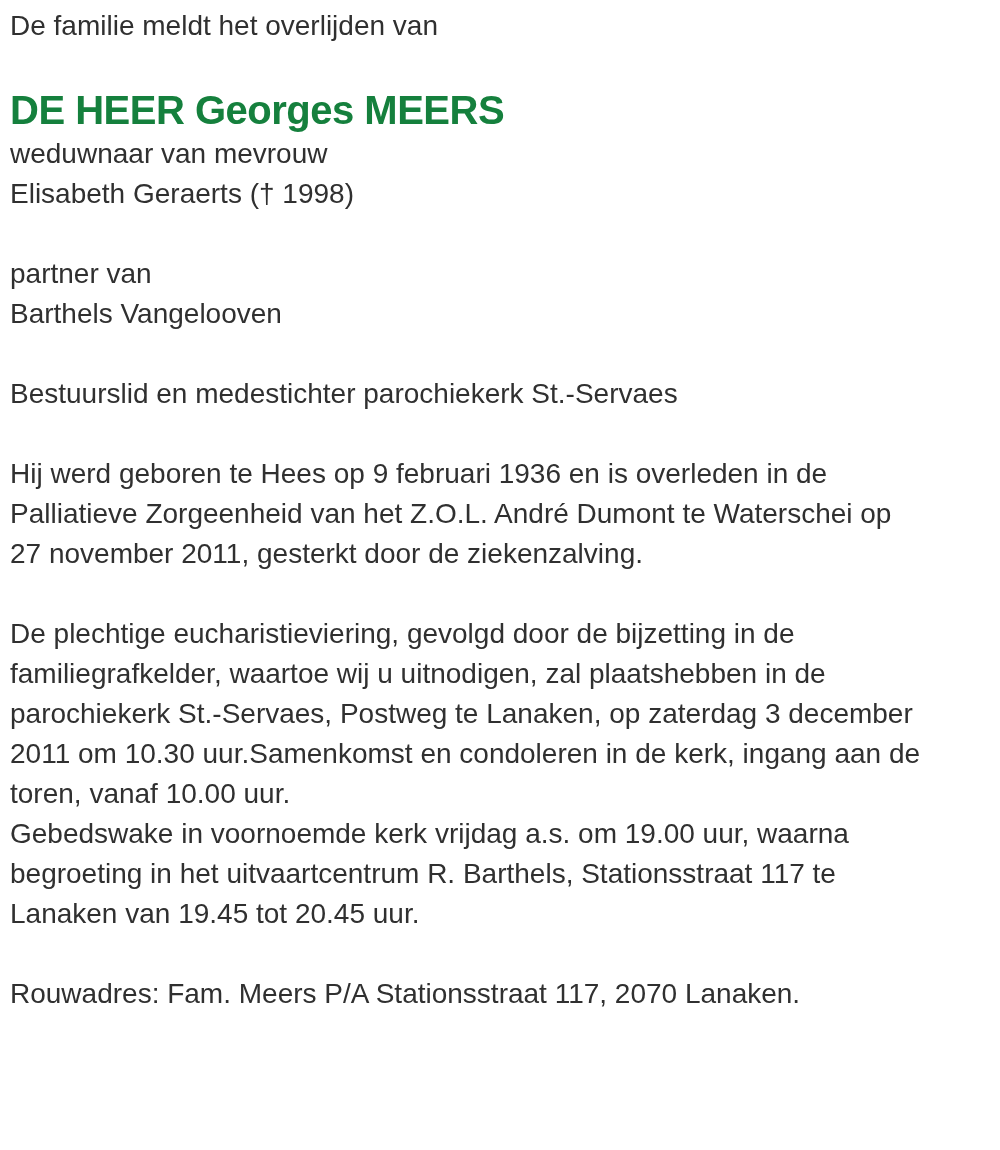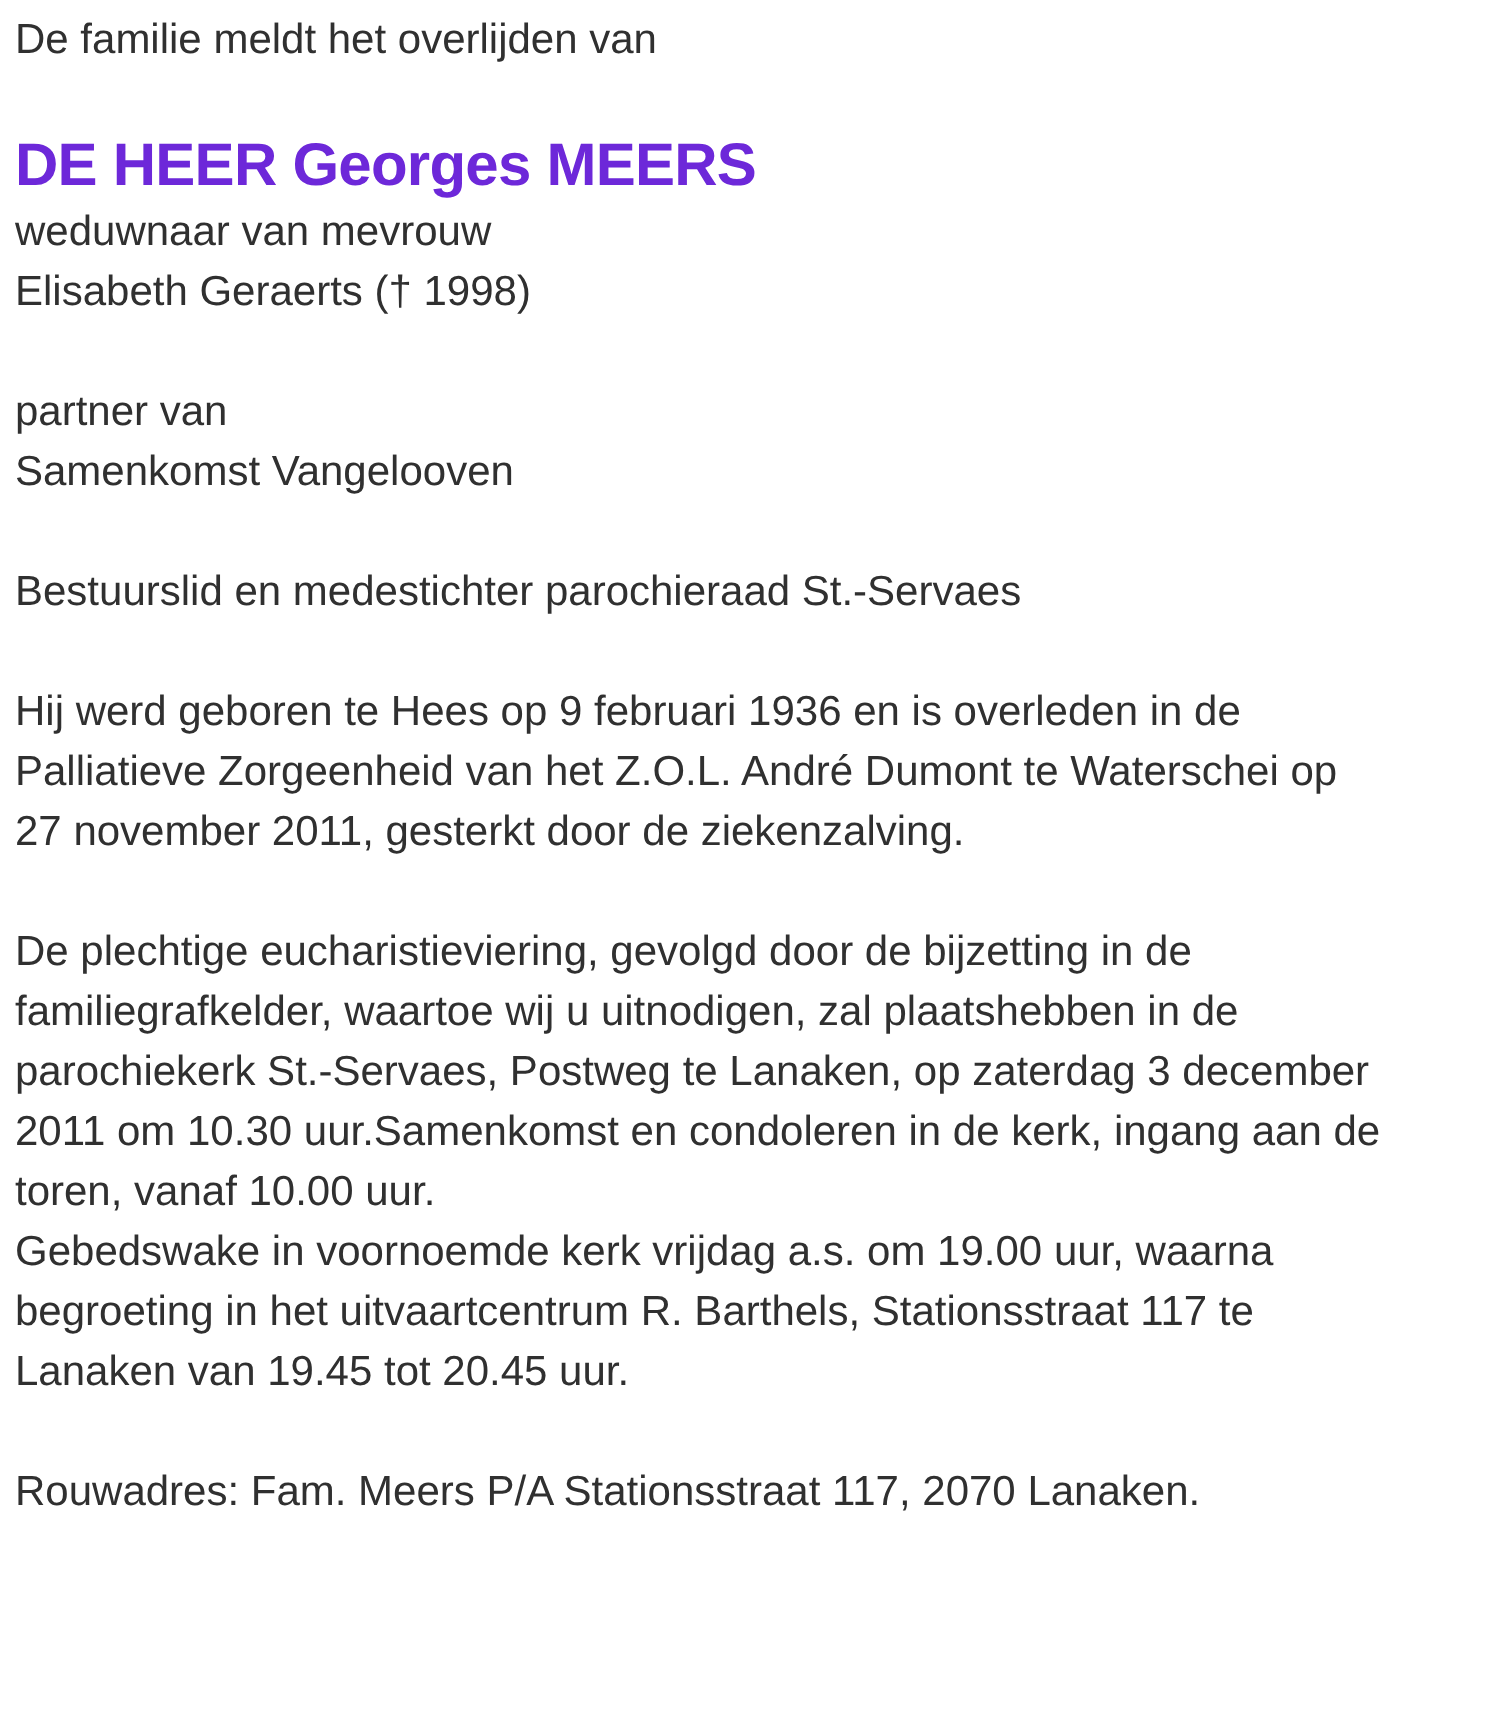--- a/index.html
+++ b/index.html
@@ -27,41 +27,41 @@
     white-space: pre-line; 
   }
   .block.last {
     margin-bottom: 0;
   }
   .deceased-name {
     margin: 0;
     font-size: 40px;
     line-height: 48px;
     font-weight: 700;
-    color: #6d28d9;
+    color: #15803d;
     white-space: pre;
     letter-spacing: -0.5px;
   }
 </style>
 </head>
 <body>
 
 <div class="doc">
 
   <p class="block">De familie meldt het overlijden van</p>
 
   <h1 class="deceased-name">DE HEER Georges MEERS</h1>
 
   <p class="block">weduwnaar van mevrouw
 Elisabeth Geraerts († 1998)</p>
 
   <p class="block">partner van
-Samenkomst Vangelooven</p>
+Barthels Vangelooven</p>
 
-  <p class="block">Bestuurslid en medestichter parochieraad St.-Servaes</p>
+  <p class="block">Bestuurslid en medestichter parochiekerk St.-Servaes</p>
 
   <p class="block">Hij werd geboren te Hees op 9 februari 1936 en is overleden in de
 Palliatieve Zorgeenheid van het Z.O.L. André Dumont te Waterschei op
 27 november 2011, gesterkt door de ziekenzalving.</p>
 
   <p class="block">De plechtige eucharistieviering, gevolgd door de bijzetting in de
 familiegrafkelder, waartoe wij u uitnodigen, zal plaatshebben in de
 parochiekerk St.-Servaes, Postweg te Lanaken, op zaterdag 3 december
 2011 om 10.30 uur.Samenkomst en condoleren in de kerk, ingang aan de
 toren, vanaf 10.00 uur.

